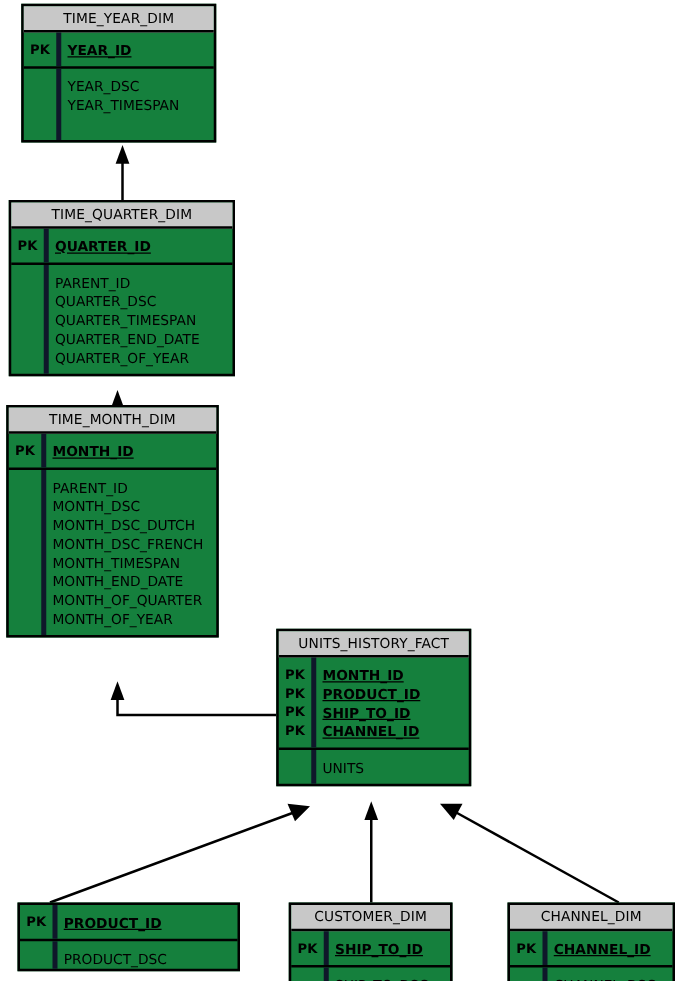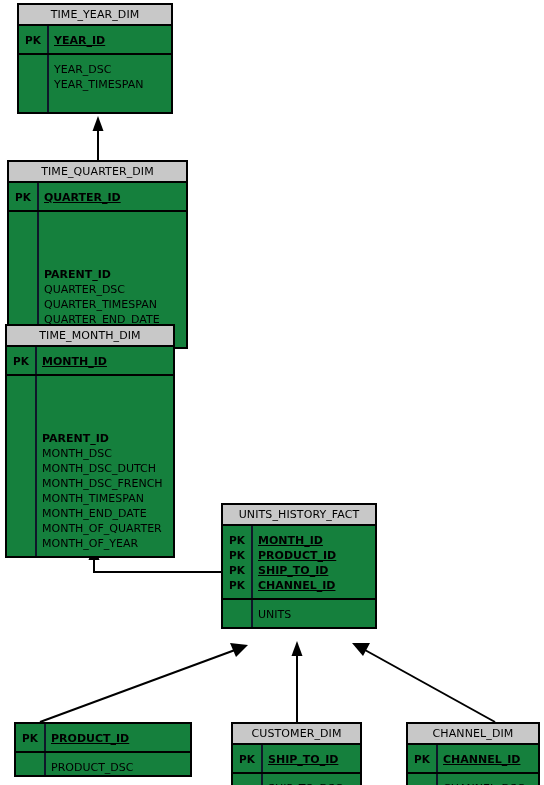--- a/index.html
+++ b/index.html
@@ -49,21 +49,21 @@
     box-sizing: border-box;
   }
   .sec-keys {
     border-bottom: 2px solid #000000;
   }
   .sec-attrs {
     border-bottom: 0;
   }
   .col-pk {
     box-sizing: border-box;
-    border-right: 2px solid #0f172a;
+    border-right: 4px solid #0f172a;
     flex: 0 0 auto;
     padding: 0;
   }
   .col-fields {
     box-sizing: border-box;
     flex: 1 1 auto;
     padding: 0;
   }
   .rowline {
     font-size: 11px;
@@ -79,22 +79,21 @@
     text-align: center;
   }
   .fld {
     padding-left: 5px;
   }
   .fld-pk {
     font-weight: bold;
     text-decoration: underline;
   }
   .fld-bold {
-    font-weight: bold;
-    margin-top: 48px;
+    font-weight: normal;
   }
   .pad-top {
     height: 7px;
   }
   .pad-bot {
     height: 5px;
   }
 </style>
 </head>
 <body>

